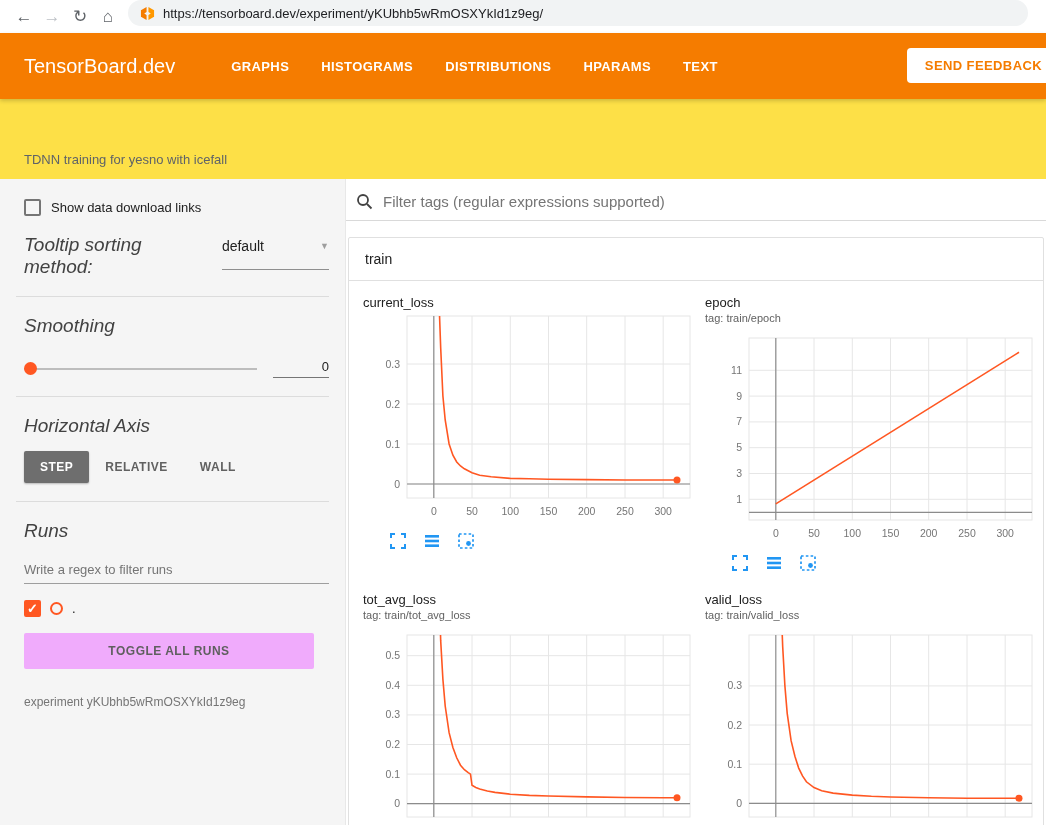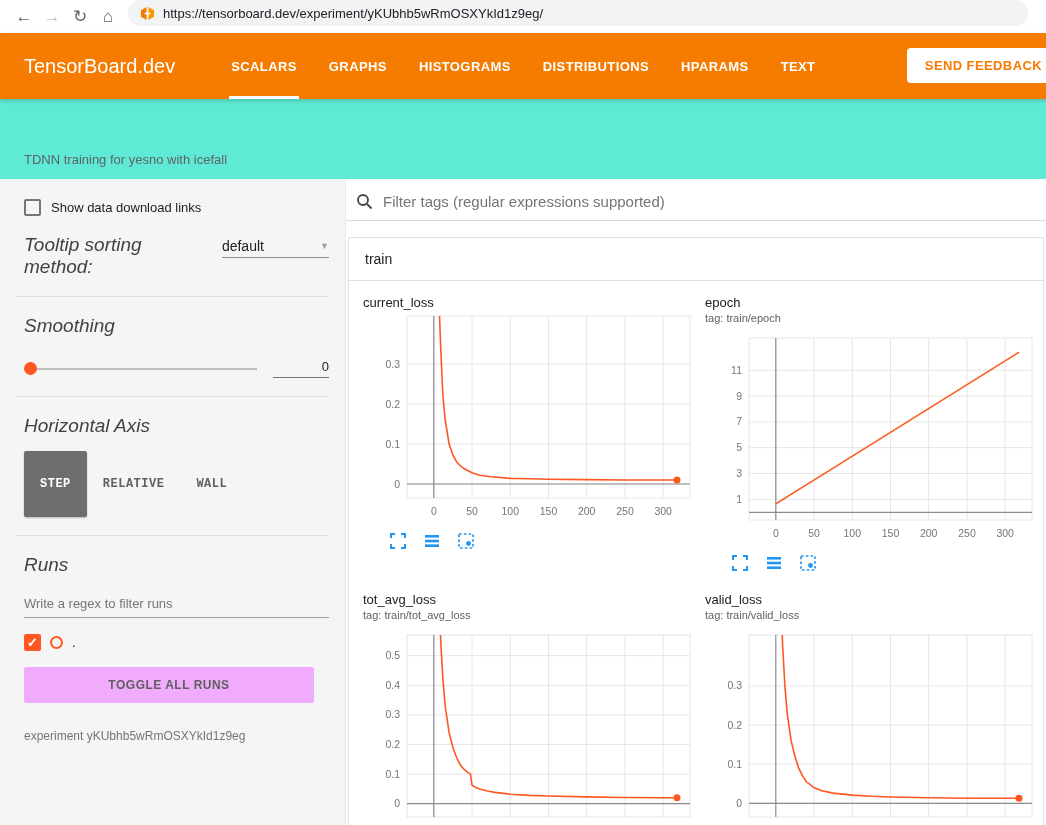--- a/index.html
+++ b/index.html
@@ -24,53 +24,53 @@
   .tabs { display:flex; align-items:stretch; }
   .tab { display:flex; align-items:center; padding:0 16px; color:#fff; font-size:13px;
     letter-spacing:.4px; font-weight:bold; cursor:pointer; position:relative; }
   .tab.active::after { content:""; position:absolute; left:14px; right:14px; bottom:0;
     height:3px; background:#fff; }
   .feedback-btn { position:absolute; right:-14px; top:15px; background:#fff; color:#f57c00;
     font-size:13px; font-weight:bold; letter-spacing:.4px; border:none; border-radius:4px;
     padding:10px 18px; cursor:pointer; white-space:nowrap; }
 
   
-  .desc-strip { height:80px; background:#5eead4; display:flex; align-items:flex-end;
+  .desc-strip { height:80px; background:#fde047; display:flex; align-items:flex-end;
     padding:0 24px 12px 24px; }
   .desc-text { font-size:13px; color:#5f6368; }
 
   
   .content { display:flex; height:646px; overflow:hidden; }
 
   
   .sidebar { width:346px; background:#f5f5f5; padding:20px 16px 0 24px; flex:0 0 auto;
     font-size:13px; color:#212121; border-right:1px solid #e8e8e8; overflow:hidden; }
   .cb-row { display:flex; align-items:center; margin-bottom:10px; cursor:pointer; }
   .cb { width:17px; height:17px; border:2px solid #757575; border-radius:2px; background:transparent;
     margin-right:10px; flex:0 0 auto; display:flex; align-items:center; justify-content:center;
     color:#fff; font-size:13px; font-weight:bold; line-height:1; }
   .cb.checked { background:#424242; border-color:#424242; }
   .cb.checked::after { content:"✓"; }
   .tooltip-row { margin-top:18px; display:flex; align-items:baseline; }
   .select { margin-left:8px; width:108px; border-bottom:1px solid #8f8f8f; display:flex;
-    justify-content:space-between; align-items:center; padding-bottom:3px; cursor:pointer;
+    justify-content:space-between; align-items:center; padding-bottom:15px; cursor:pointer;
     font-size:14px; color:#212121; }
   .select .caret { color:#9e9e9e; font-size:9px; }
   .divider { border-top:1px solid #dcdcdc; margin:18px 0 18px -8px; }
   .side-label { color:#424242; font-size:19px;font-style:italic; }
   .slider-row { display:flex; align-items:center; margin-top:22px; margin-bottom:6px; }
   .slider { position:relative; flex:1; height:14px; cursor:pointer; }
   .slider .track { position:absolute; top:6px; left:0; right:0; height:2px; background:#bdbdbd; }
   .slider .thumb { position:absolute; top:0.5px; left:0; width:13px; height:13px; border-radius:50%; }
   .slider-value { width:56px; margin-left:16px; text-align:right; border-bottom:1px solid #757575;
     padding-bottom:3px; font-size:13px; color:#212121; cursor:text; }
   .axis-btns { display:flex; margin-top:14px; }
   .axis-btn { border:none; background:transparent; color:#616161; font-size:12px; font-weight:bold;
-    letter-spacing:.5px; padding:26px 16px; border-radius:2px; cursor:pointer;
-    font-family:Liberation Mono, monospace; }
+    letter-spacing:.5px; padding:9px 16px; border-radius:2px; cursor:pointer;
+    font-family:Liberation Sans, sans-serif; }
   .axis-btn.active { background:#6e6e6e; color:#fff; box-shadow:0 1px 2px rgba(0,0,0,.25); }
   .runs-input { width:100%; border:none; border-bottom:1px solid #9e9e9e; background:transparent;
     font-size:13px; padding:8px 0 6px 0; margin-top:12px; outline:none; color:#212121;
     font-family:"Liberation Sans", sans-serif; }
   .runs-input::placeholder { color:#757575; }
   .run-row { display:flex; align-items:center; margin-top:16px; }
   .run-circle { width:13px; height:13px; border:2px solid; border-radius:50%; margin-right:9px; flex:0 0 auto; }
   .run-name { font-size:13px; color:#212121; }
   .toggle-btn { width:290px; margin-top:16px; background:#f0abfc; border:none; border-radius:2px;
     color:#5f5f5f; font-size:12px; font-weight:bold; letter-spacing:.5px; padding:11px 0;
@@ -111,21 +111,20 @@
         <polygon points="7,1 1,4.5 1,11.5 7,15 7,9.5 4.5,8 7,6.5" fill="#f57c00"></polygon>
         <polygon points="9,1 15,4.5 15,11.5 9,15 9,9.5 11.5,8 9,6.5" fill="#ff9800"></polygon>
       </svg>
       <span class="url">https://tensorboard.dev/experiment/yKUbhb5wRmOSXYkId1z9eg/</span>
     </div>
   </div>
 
   <div class="app-header">
     <div class="brand">TensorBoard.dev</div>
     <div class="tabs">
-      <div class="tab active">SCALARS</div>
       <div class="tab">GRAPHS</div>
       <div class="tab">HISTOGRAMS</div>
       <div class="tab">DISTRIBUTIONS</div>
       <div class="tab">HPARAMS</div>
       <div class="tab">TEXT</div>
     </div>
     <button class="feedback-btn">SEND FEEDBACK</button>
   </div>
 
   <div class="desc-strip">

